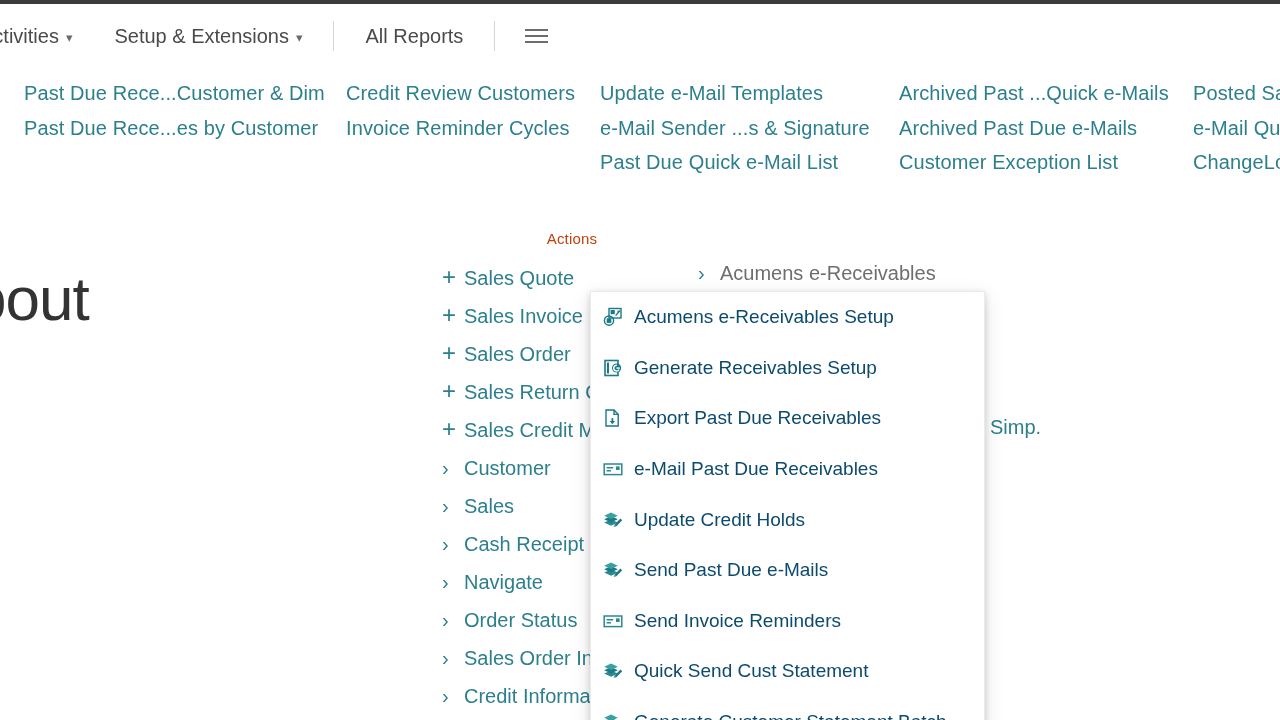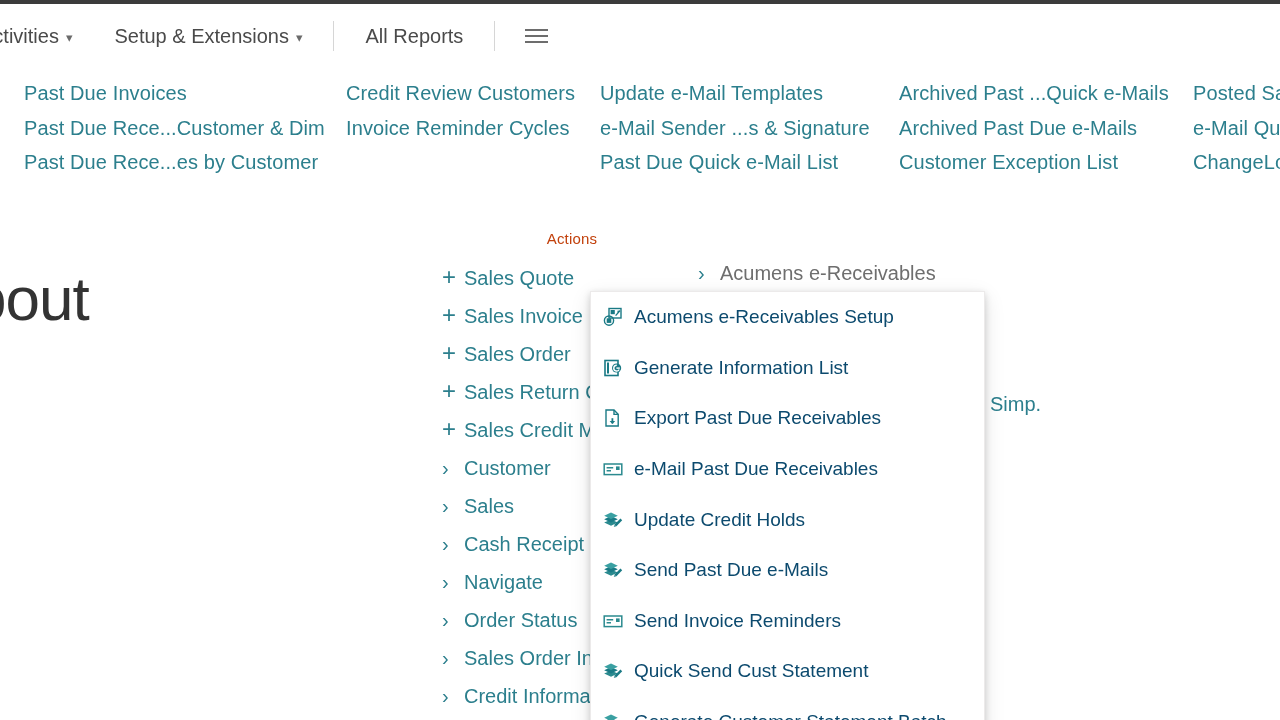--- a/index.html
+++ b/index.html
@@ -69,21 +69,21 @@
   
   .expanded-parent {
     position:absolute; left:698px; top:262px;
     display:flex; align-items:center; font-size:20px; white-space:nowrap; cursor:pointer;
   }
   .expanded-parent .g-chev { flex:0 0 22px; color:#2c7f8d; font-size:20px; }
   .expanded-parent .lbl { color:#6e6e6e; }
 
   
   .stray-text {
-    position:absolute; left:990px; top:393px;
+    position:absolute; left:990px; top:416px;
     font-size:20px; color:#2c7f8d; white-space:nowrap;
   }
 
   
   .dropdown {
     position:absolute; left:590px; top:291px; width:395px; height:440px;
     background:#ffffff; border:1px solid #eceaea;
     box-shadow:0 1.6px 7px rgba(0,0,0,0.16), 0 6px 20px rgba(0,0,0,0.11);
     overflow:hidden; z-index:50;
   }
@@ -118,21 +118,20 @@
       <span></span>
         <span></span>
         <span></span>
     </div>
   </div>
 
   <div class="linkgrid">
     <div class="lg-row">
 
       <div class="lg-col" style="width:322px;margin-left:24px;">
-        <span class="lg-link">Past Due Invoices</span>
         <span class="lg-link">Past Due Rece...Customer &amp; Dim</span>
         <span class="lg-link">Past Due Rece...es by Customer</span>
       </div>
 
       <div class="lg-col" style="width:254px;">
         <span class="lg-link">Credit Review Customers</span>
         <span class="lg-link">Invoice Reminder Cycles</span>
       </div>
 
       <div class="lg-col" style="width:299px;">
@@ -237,21 +236,21 @@
     </div>
 
     <div class="dd-item">
       <svg class="dd-icon" viewBox="0 0 20 20">
         <rect x="2" y="2.5" width="13" height="15" fill="none" stroke="#1a7a85" stroke-width="1.6"></rect>
         <rect x="4" y="4.5" width="2" height="11" fill="#1a7a85"></rect>
         <circle cx="13.6" cy="10" r="4.6" fill="#1a7a85"></circle>
         <path d="M13.8 7.2 a2.9 2.9 0 1 0 2.4 4.3" fill="none" stroke="#fff" stroke-width="1.4"></path>
         <rect x="13.4" y="9.4" width="3.4" height="1.4" fill="#fff"></rect>
       </svg>
-      <span>Generate Information List</span>
+      <span>Generate Receivables Setup</span>
     </div>
 
     <div class="dd-item">
       <svg class="dd-icon" viewBox="0 0 20 20">
         <path d="M3 2 h8 l4.2 4.2 V18 H3 Z" fill="none" stroke="#1a7a85" stroke-width="1.4"></path>
         <path d="M11 2 v4.4 h4.2" fill="none" stroke="#1a7a85" stroke-width="1.4"></path>
         <path d="M9.4 10.2 v5.2" stroke="#1a7a85" stroke-width="1.8" fill="none"></path>
         <path d="M6.6 13 l2.8 3 2.8 -3" fill="#1a7a85"></path>
       </svg>
       <span>Export Past Due Receivables</span>

